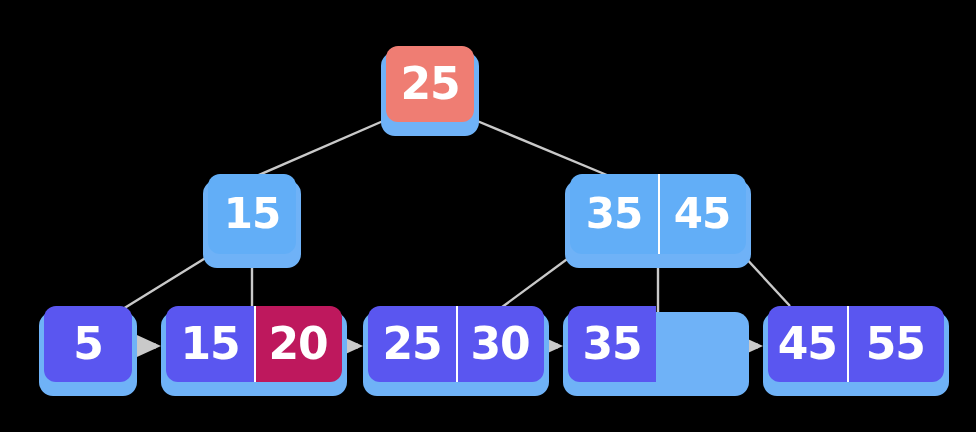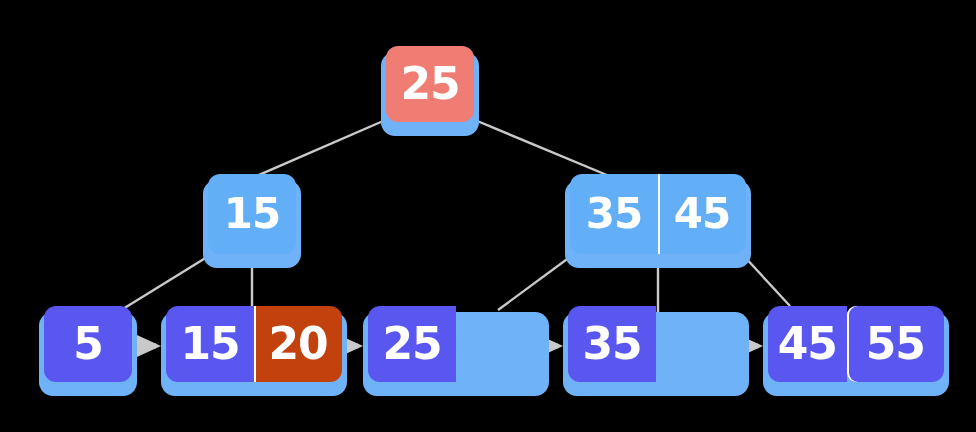--- a/index.html
+++ b/index.html
@@ -61,36 +61,37 @@
       <div class="node leaf" style="left: 44px; top: 306px; width: 88px; height: 76px;">
         <div class="shadow" style="width: 98px; height: 84px; background: rgb(111, 178, 247);"></div>
         <div class="cells" style="width: 88px; height: 76px;">
           <div class="cell" style="width: 88px; height: 76px; background: rgb(90, 86, 240); color: rgb(255, 255, 255);">5</div>
         </div>
       </div>
       <div class="node leaf" style="left: 166px; top: 306px; width: 176px; height: 76px;">
         <div class="shadow" style="width: 186px; height: 84px; background: rgb(111, 178, 247);"></div>
         <div class="cells" style="width: 176px; height: 76px;">
           <div class="cell" style="width: 88px; height: 76px; background: rgb(90, 86, 240); color: rgb(255, 255, 255);">15</div>
-          <div class="cell" style="width: 88px; height: 76px; background: #c2410c; color: rgb(255, 255, 255);">20</div>
+          <div class="cell" style="width: 88px; height: 76px; background: #be185d; color: rgb(255, 255, 255);">20</div>
         </div>
       </div>
       <div class="node leaf" style="left: 368px; top: 306px; width: 176px; height: 76px;">
         <div class="shadow" style="width: 186px; height: 84px; background: rgb(111, 178, 247);"></div>
         <div class="cells" style="width: 176px; height: 76px;">
           <div class="cell" style="width: 88px; height: 76px; background: rgb(90, 86, 240); color: rgb(255, 255, 255);">25</div>
+          <div class="cell" style="width: 88px; height: 76px; background: rgb(90, 86, 240); color: rgb(255, 255, 255);">30</div>
         </div>
       </div>
       <div class="node leaf" style="left: 568px; top: 306px; width: 176px; height: 76px;">
         <div class="shadow" style="width: 186px; height: 84px; background: rgb(111, 178, 247);"></div>
         <div class="cells" style="width: 176px; height: 76px;">
           <div class="cell" style="width: 88px; height: 76px; background: rgb(90, 86, 240); color: rgb(255, 255, 255);">35</div>
         </div>
       </div>
       <div class="node leaf" style="left: 768px; top: 306px; width: 176px; height: 76px;">
         <div class="shadow" style="width: 186px; height: 84px; background: rgb(111, 178, 247);"></div>
         <div class="cells" style="width: 176px; height: 76px;">
           <div class="cell" style="width: 88px; height: 76px; background: rgb(90, 86, 240); color: rgb(255, 255, 255);">45</div>
-          <div class="cell" style="width: 109px; height: 76px; background: rgb(90, 86, 240); color: rgb(255, 255, 255); border-radius: 9px;">55</div>
+          <div class="cell" style="width: 109px; height: 76px; background: rgb(90, 86, 240); color: rgb(255, 255, 255);">55</div>
         </div>
       </div>
     </div>
 </div>
 
 </body></html>

